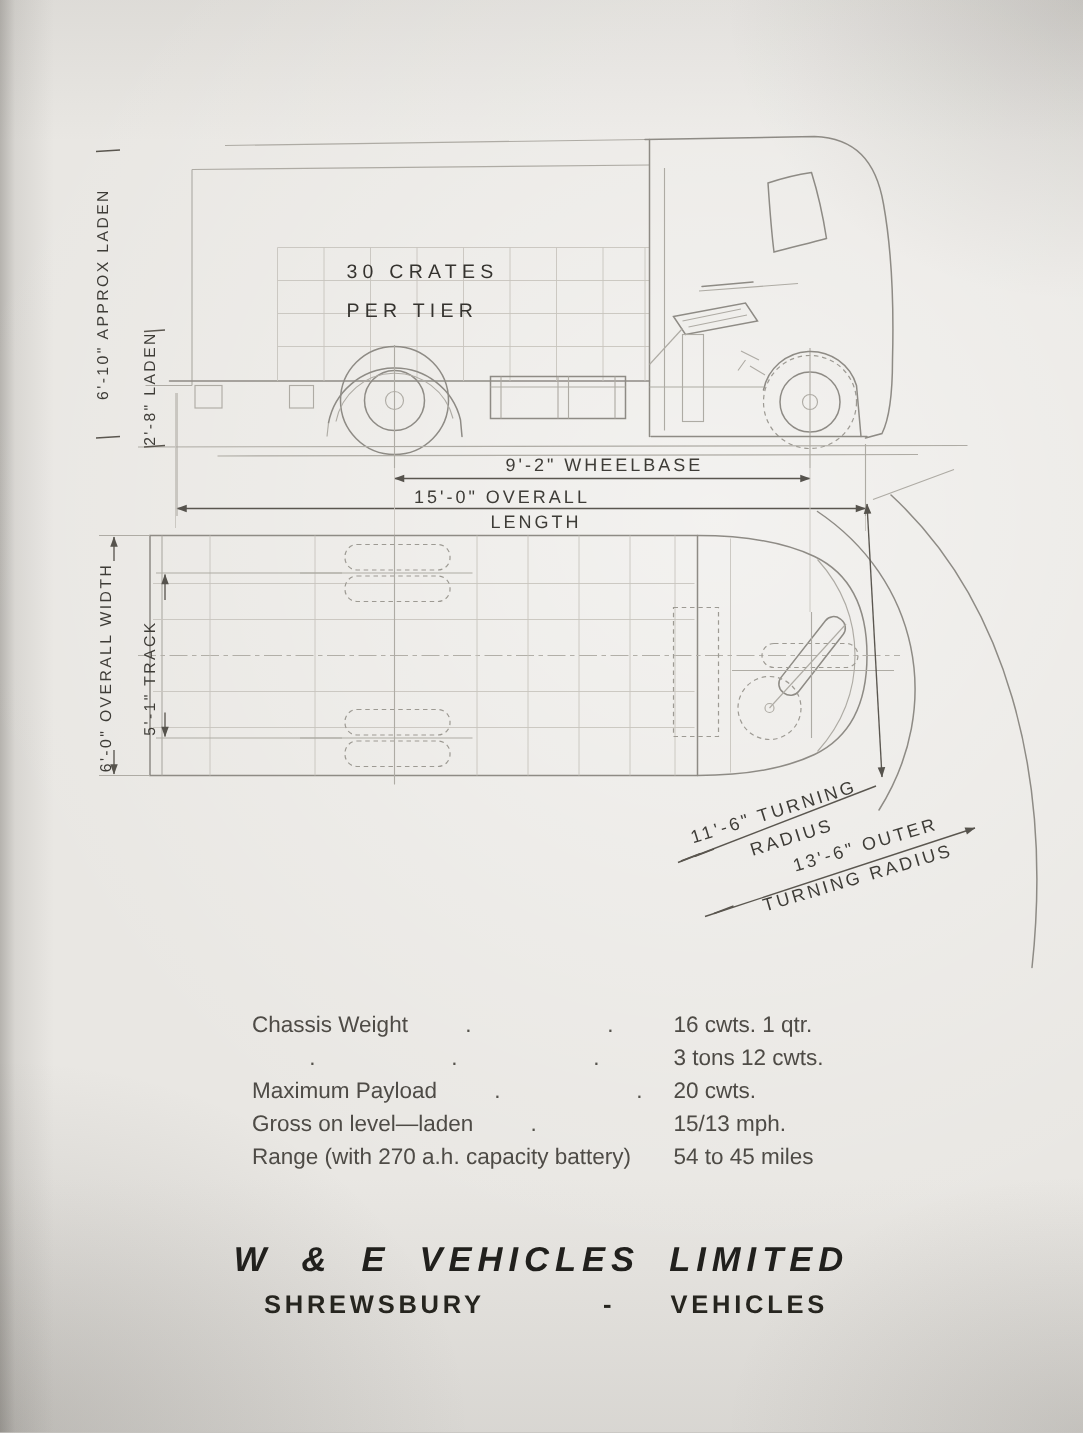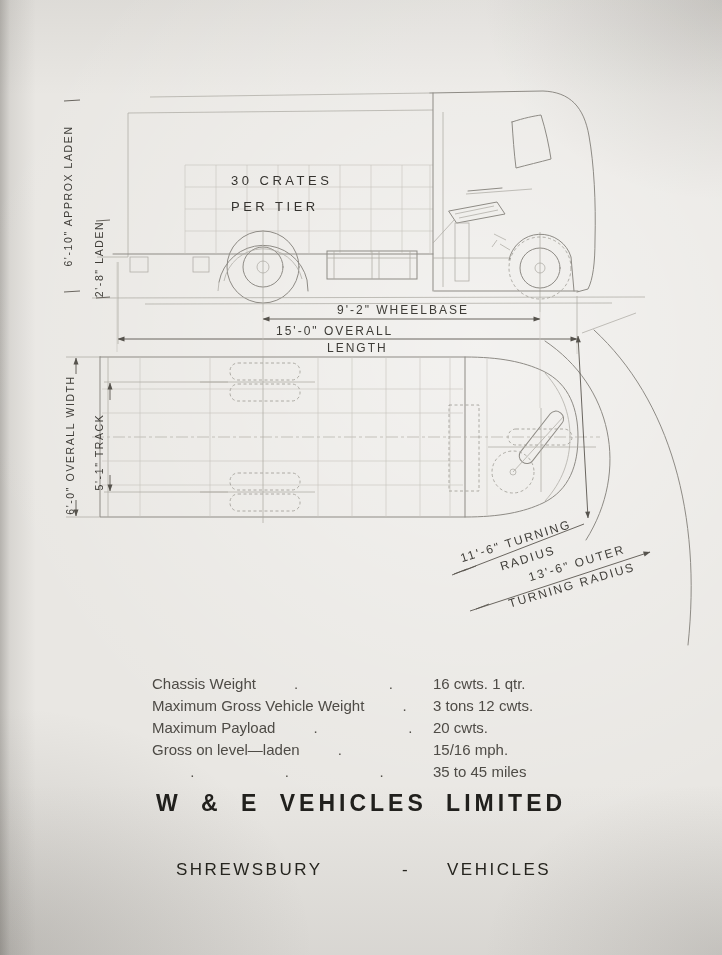--- a/index.html
+++ b/index.html
@@ -20,29 +20,29 @@
   .ln {stroke:#8e8b85;stroke-width:1;fill:none;stroke-linecap:round;}
   .fn {stroke:#aeaba4;stroke-width:.75;fill:none;}
   .gr {stroke:#c7c4bd;stroke-width:.6;fill:none;}
   .ds {stroke:#9d9a93;stroke-width:.8;fill:none;stroke-dasharray:3 2.5;}
   .cl {stroke:#b2afa8;stroke-width:.7;fill:none;stroke-dasharray:12 3 3 3;}
   .dim{stroke:#5a564f;stroke-width:.9;fill:none;}
   text.anno{fill:#3e3c37;font-family:"Liberation Sans",sans-serif;font-size:12px;letter-spacing:2px;}
   text.annosm{font-size:10.5px;letter-spacing:1.6px;}
   text.crates{font-size:13px;letter-spacing:3.5px;fill:#35332f;}
   
-  .spec-row{position:absolute;left:152px;width:385px;display:flex;align-items:flex-start;
+  .spec-row{position:absolute;left:168px;width:385px;display:flex;align-items:flex-start;
     font-size:15px;color:#4e4b46;}
   .spec-label{white-space:nowrap;}
   .spec-dots{flex:1;overflow:hidden;white-space:pre;margin:0 8px;word-spacing:26px;color:#55524c;}
   .spec-value{white-space:nowrap;width:104px;flex:none;}
   
-  .company{position:absolute;top:790px;left:0;width:722px;text-align:center;
-    font-size:23px;font-weight:bold;letter-spacing:4px;word-spacing:9px;color:#21201d;}
-  .loc{position:absolute;top:860px;font-size:17px;font-weight:normal;letter-spacing:2.5px;color:#26251f;}
+  .company{position:absolute;top:826px;left:0;width:722px;text-align:center;
+    font-size:23px;font-weight:bold;letter-spacing:4px;word-spacing:9px;color:#21201d;font-style:italic;}
+  .loc{position:absolute;top:860px;font-size:17px;font-weight:bold;letter-spacing:2.5px;color:#26251f;}
   .loc-city{left:176px;}
   .loc-sep{left:402px;}
   .loc-country{left:447px;}
 </style>
 </head>
 <body>
 
 <div class="page">
 
 <svg width="722" height="955" viewBox="0 0 722 955">
@@ -187,37 +187,37 @@
   </g>
 </svg>
 
 <div>
   <div class="spec-row" style="top:675px">
     <span class="spec-label">Chassis Weight</span>
         <span class="spec-dots"> .   .   .   .   .   .   .   .   .   .   .   .</span>
         <span class="spec-value">16 cwts. 1 qtr.</span>
   </div>
   <div class="spec-row" style="top:697px">
-    <span class="spec-label">Maximum Gross Vehicle Weight</span>
         <span class="spec-dots"> .   .   .   .   .   .   .   .   .   .   .   .</span>
         <span class="spec-value">3 tons 12 cwts.</span>
   </div>
   <div class="spec-row" style="top:719px">
     <span class="spec-label">Maximum Payload</span>
         <span class="spec-dots"> .   .   .   .   .   .   .   .   .   .   .   .</span>
         <span class="spec-value">20 cwts.</span>
   </div>
   <div class="spec-row" style="top:741px">
     <span class="spec-label">Gross on level—laden</span>
         <span class="spec-dots"> .   .   .   .   .   .   .   .   .   .   .   .</span>
-        <span class="spec-value">15/16 mph.</span>
+        <span class="spec-value">15/13 mph.</span>
   </div>
   <div class="spec-row" style="top:763px">
-        <span class="spec-dots"> .   .   .   .   .   .   .   .   .   .   .   .</span>
-        <span class="spec-value">35 to 45 miles</span>
+    <span class="spec-label">Range (with 270 a.h. capacity battery)</span>
+        <span class="spec-dots"> .   .   .   .   .   .   .   .   .   .   .   .</span>
+        <span class="spec-value">54 to 45 miles</span>
   </div>
 </div>
 
 <div class="company">W &amp; E VEHICLES LIMITED</div>
 <span class="loc loc-city">SHREWSBURY</span>
 <span class="loc loc-sep">-</span>
 <span class="loc loc-country">VEHICLES</span>
 
 </div>
 

